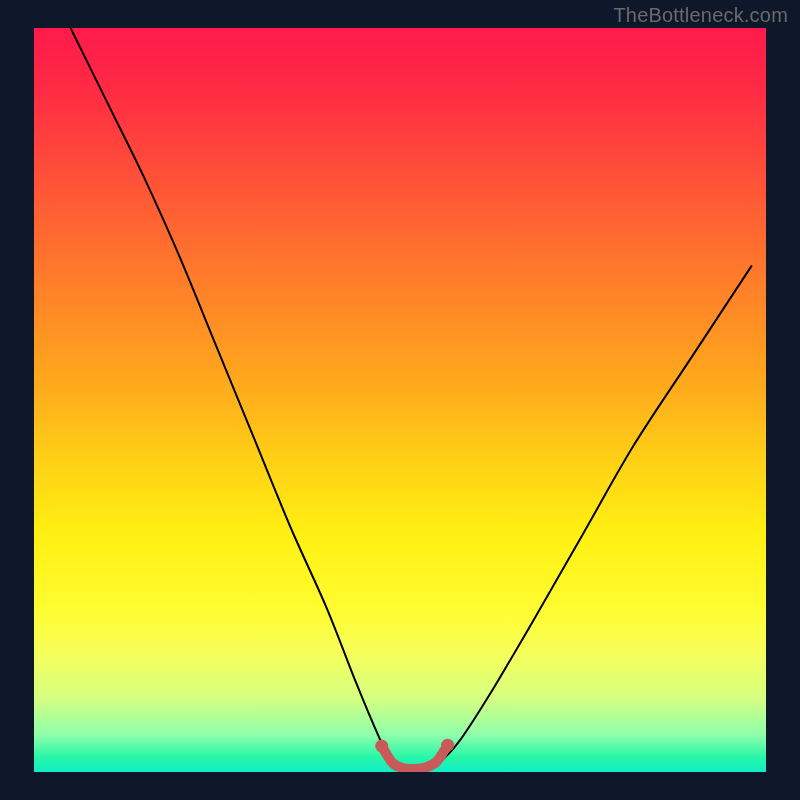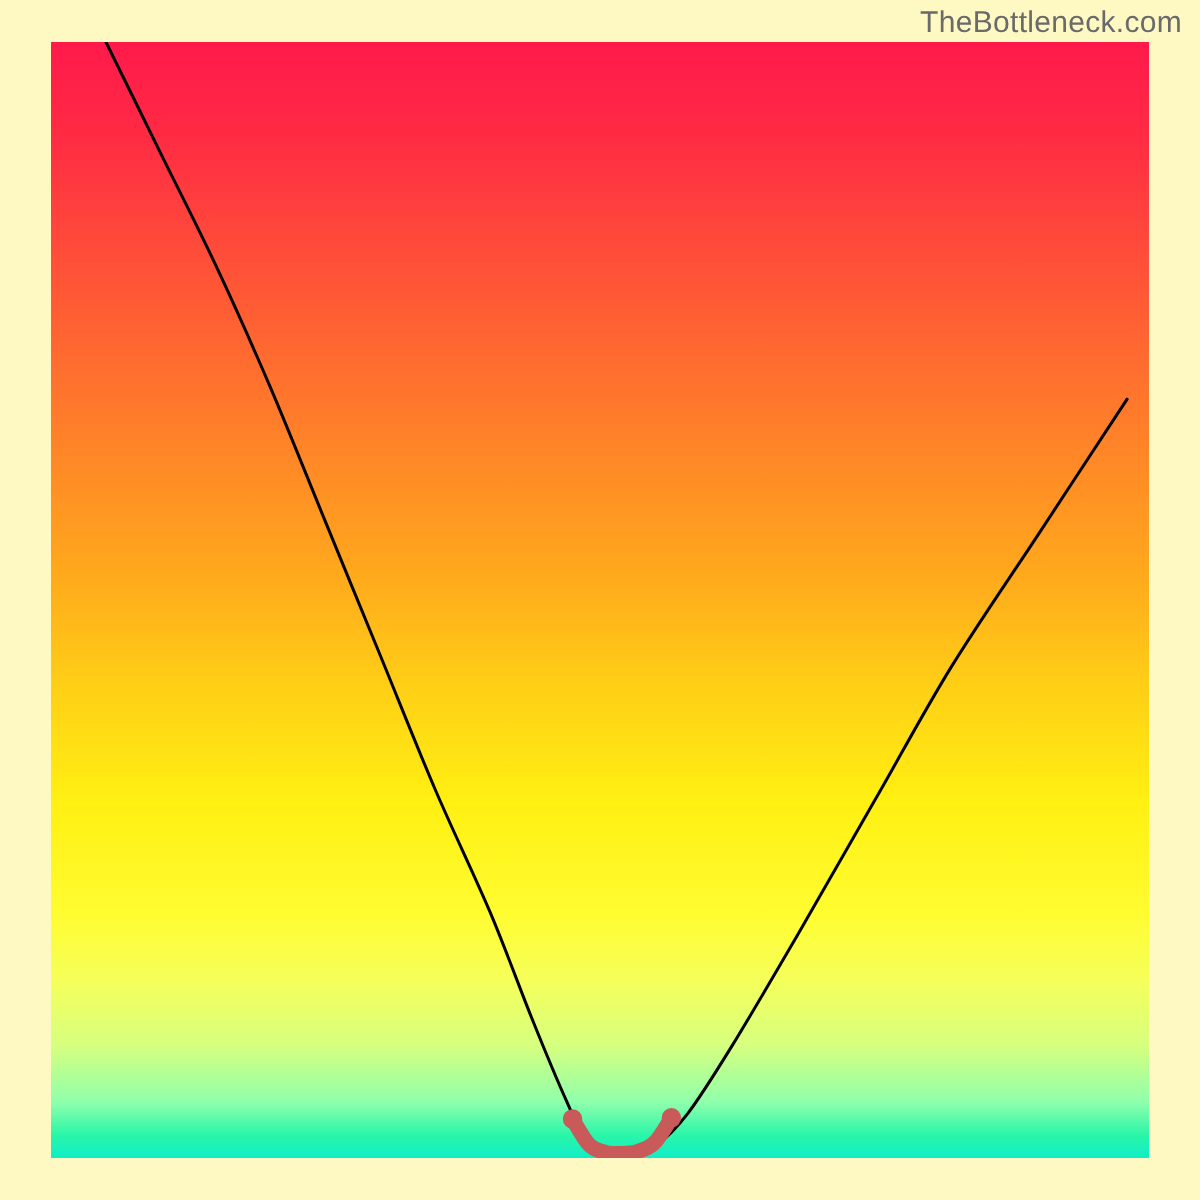--- a/index.html
+++ b/index.html
@@ -8,21 +8,21 @@
     width: 800px;
     height: 800px;
     background: #000;
     overflow: hidden;
     font-family: Arial, Helvetica, sans-serif;
   }
   .frame {
     position: relative;
     width: 800px;
     height: 800px;
-    background: #fef9c3;
+    background: #0f172a;
   }
   .watermark {
     position: absolute;
     top: 4px;
     right: 12px;
     color: #6a6a6a;
     font-size: 20px;
     font-weight: 500;
     letter-spacing: 0.2px;
     z-index: 5;

